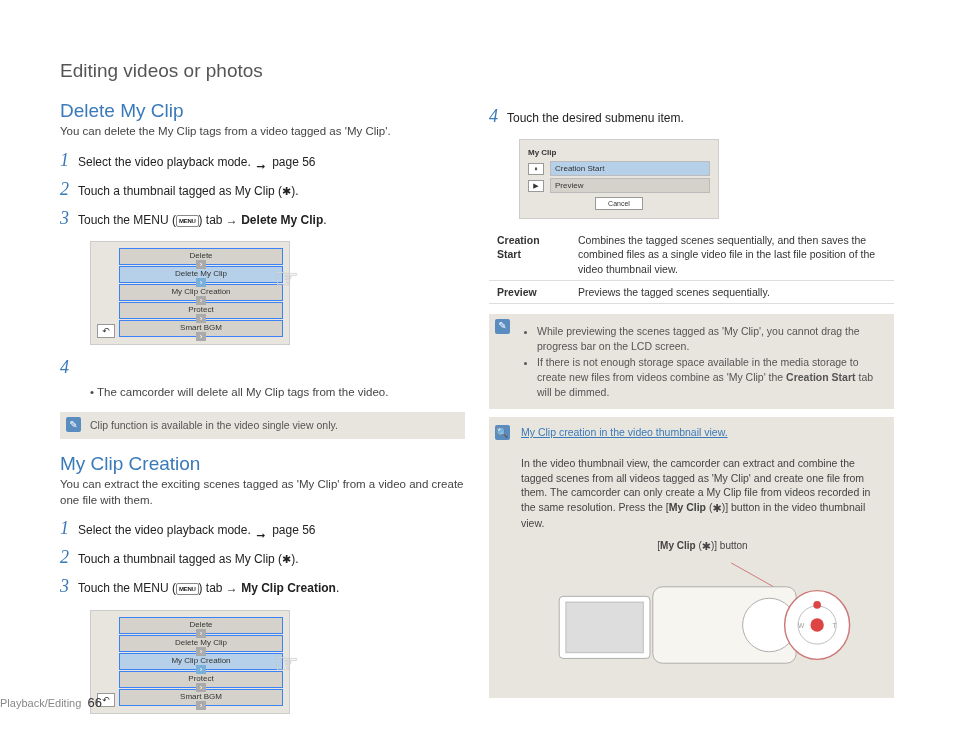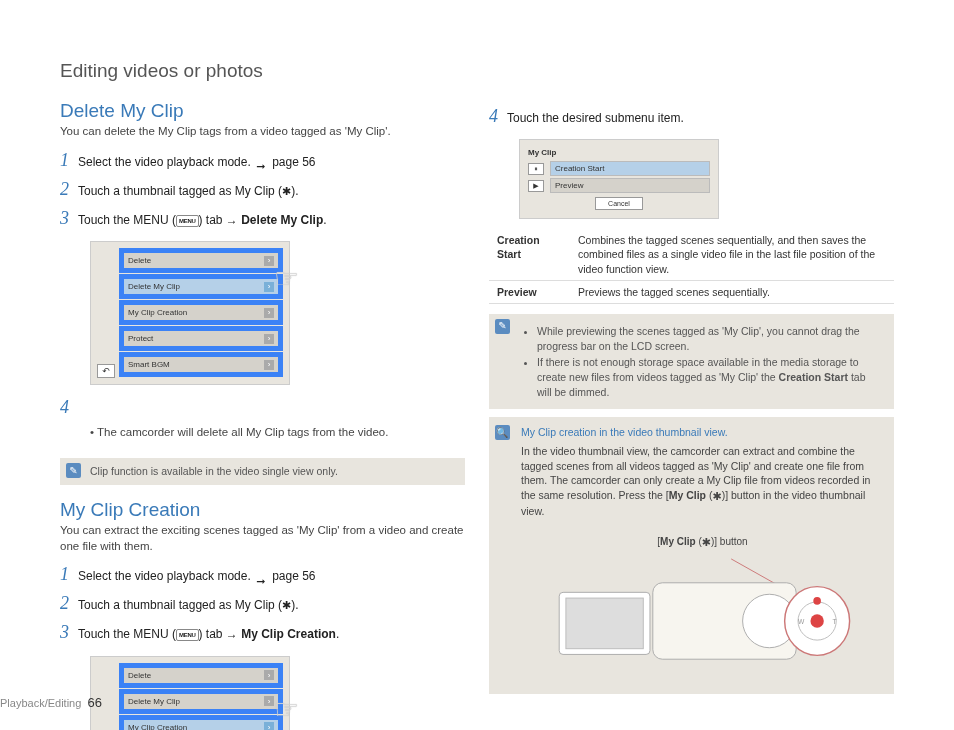--- a/index.html
+++ b/index.html
@@ -98,28 +98,29 @@
     margin: 10px 0 10px 30px;
     padding: 6px;
     position: relative;
     box-sizing: border-box;
   }
   .menu-list {
     margin-left: 22px;
   }
   .menu-item {
     background: #d5d2cb;
-    border: 5px solid #3b82f6;
+    border: 1px solid #3b82f6;
     font-size: 8px;
     padding: 2px 4px;
     margin-bottom: 1px;
     display: flex;
     justify-content: space-between;
     align-items: center;
     height: 11px;
+    flex-direction: column;
   }
   .menu-item.highlighted {
     background: #b5d0e8;
   }
   .menu-item .chev {
     color: #fff;
     background: #aaa;
     width: 10px;
     height: 10px;
     display: flex;
@@ -145,21 +146,21 @@
     position: absolute;
     right: -10px;
     top: 20px;
     font-size: 28px;
     color: #ddd;
     text-shadow: 0 0 1px #aaa;
   }
   .bullet-line {
     font-size: 11.5px;
     color: #444;
-    margin: 4px 0 18px 30px;
+    margin: 4px 0 12px 30px;
     line-height: 1.4;
   }
   .bullet-line::before {
     content: "• ";
   }
   .note-box {
     background: #e8e5de;
     padding: 6px 8px 6px 30px;
     font-size: 10.5px;
     color: #555;
@@ -249,21 +250,22 @@
     padding: 8px 10px 8px 32px;
     font-size: 10.5px;
     color: #444;
     position: relative;
     margin: 8px 0;
     line-height: 1.4;
   }
   .tip-box .note-icon { top: 8px; }
   .tip-title {
     color: #3a7ab8;
-    margin-bottom: 4px;
+    margin-bottom: 16px;
+    text-decoration: underline;
   }
   .camcorder-fig {
     height: 130px;
     position: relative;
     margin-top: 6px;
   }
   .cam-label {
     font-size: 10px;
     text-align: center;
   }
@@ -426,47 +428,47 @@
           <div class="sicon">▶</div>
           <div class="slabel">Preview</div>
         </div>
         <div class="submenu-cancel">Cancel</div>
       </div>
 
       <table class="desc">
         <tbody>
         <tr>
           <td>Creation Start</td>
-          <td>Combines the tagged scenes sequentially, and then saves the combined files as a single video file in the last file position of the video function view.</td>
+          <td>Combines the tagged scenes sequentially, and then saves the combined files as a single video file in the last file position of the video thumbnail view.</td>
         </tr>
         <tr>
           <td>Preview</td>
           <td>Previews the tagged scenes sequentially.</td>
         </tr>
       </tbody>
         </table>
 
       <div class="note-box">
         <div class="note-icon">✎</div>
         <ul class="note-bullets">
           <li>While previewing the scenes tagged as 'My Clip', you cannot drag the progress bar on the LCD screen.</li>
           <li>
-            <span>If there is not enough storage space available in the media storage to create new files from videos tagged as 'My Clip' the </span><b>Creation Start</b><span> tab will be dimmed.</span>
+            <span>If there is not enough storage space available in the media storage to create new files from videos combine as 'My Clip' the </span><b>Creation Start</b><span> tab will be dimmed.</span>
           </li>
         </ul>
       </div>
 
       <div class="tip-box">
         <div class="note-icon search">🔍</div>
         <div class="tip-title">My Clip creation in the video thumbnail view.</div>
         <div>
           <span>In the video thumbnail view, the camcorder can extract and combine the tagged scenes from all videos tagged as 'My Clip' and create one file from them. The camcorder can only create a My Clip file from videos recorded in the same resolution. Press the [</span><b>My Clip</b><span> (</span><span class="clip-icon">✱</span><span>)] button in the video thumbnail view.</span>
         </div>
 
-        <div class="cam-label" style="margin-top:16px;">
+        <div class="cam-label" style="margin-top:8px;">
           <span>[</span><b>My Clip</b><span> (</span><span class="clip-icon">✱</span><span>)] button</span>
         </div>
 
         <div class="camcorder-fig">
           <svg class="cam-svg" viewBox="0 0 380 130">
 
             <line x1="220" y1="0" x2="300" y2="45" stroke="#c77" stroke-width="1"></line>
 
             <rect x="40" y="35" width="95" height="65" rx="4" fill="#fff" stroke="#aaa"></rect>
             <rect x="47" y="41" width="81" height="53" fill="#ddd" stroke="#bbb"></rect>

